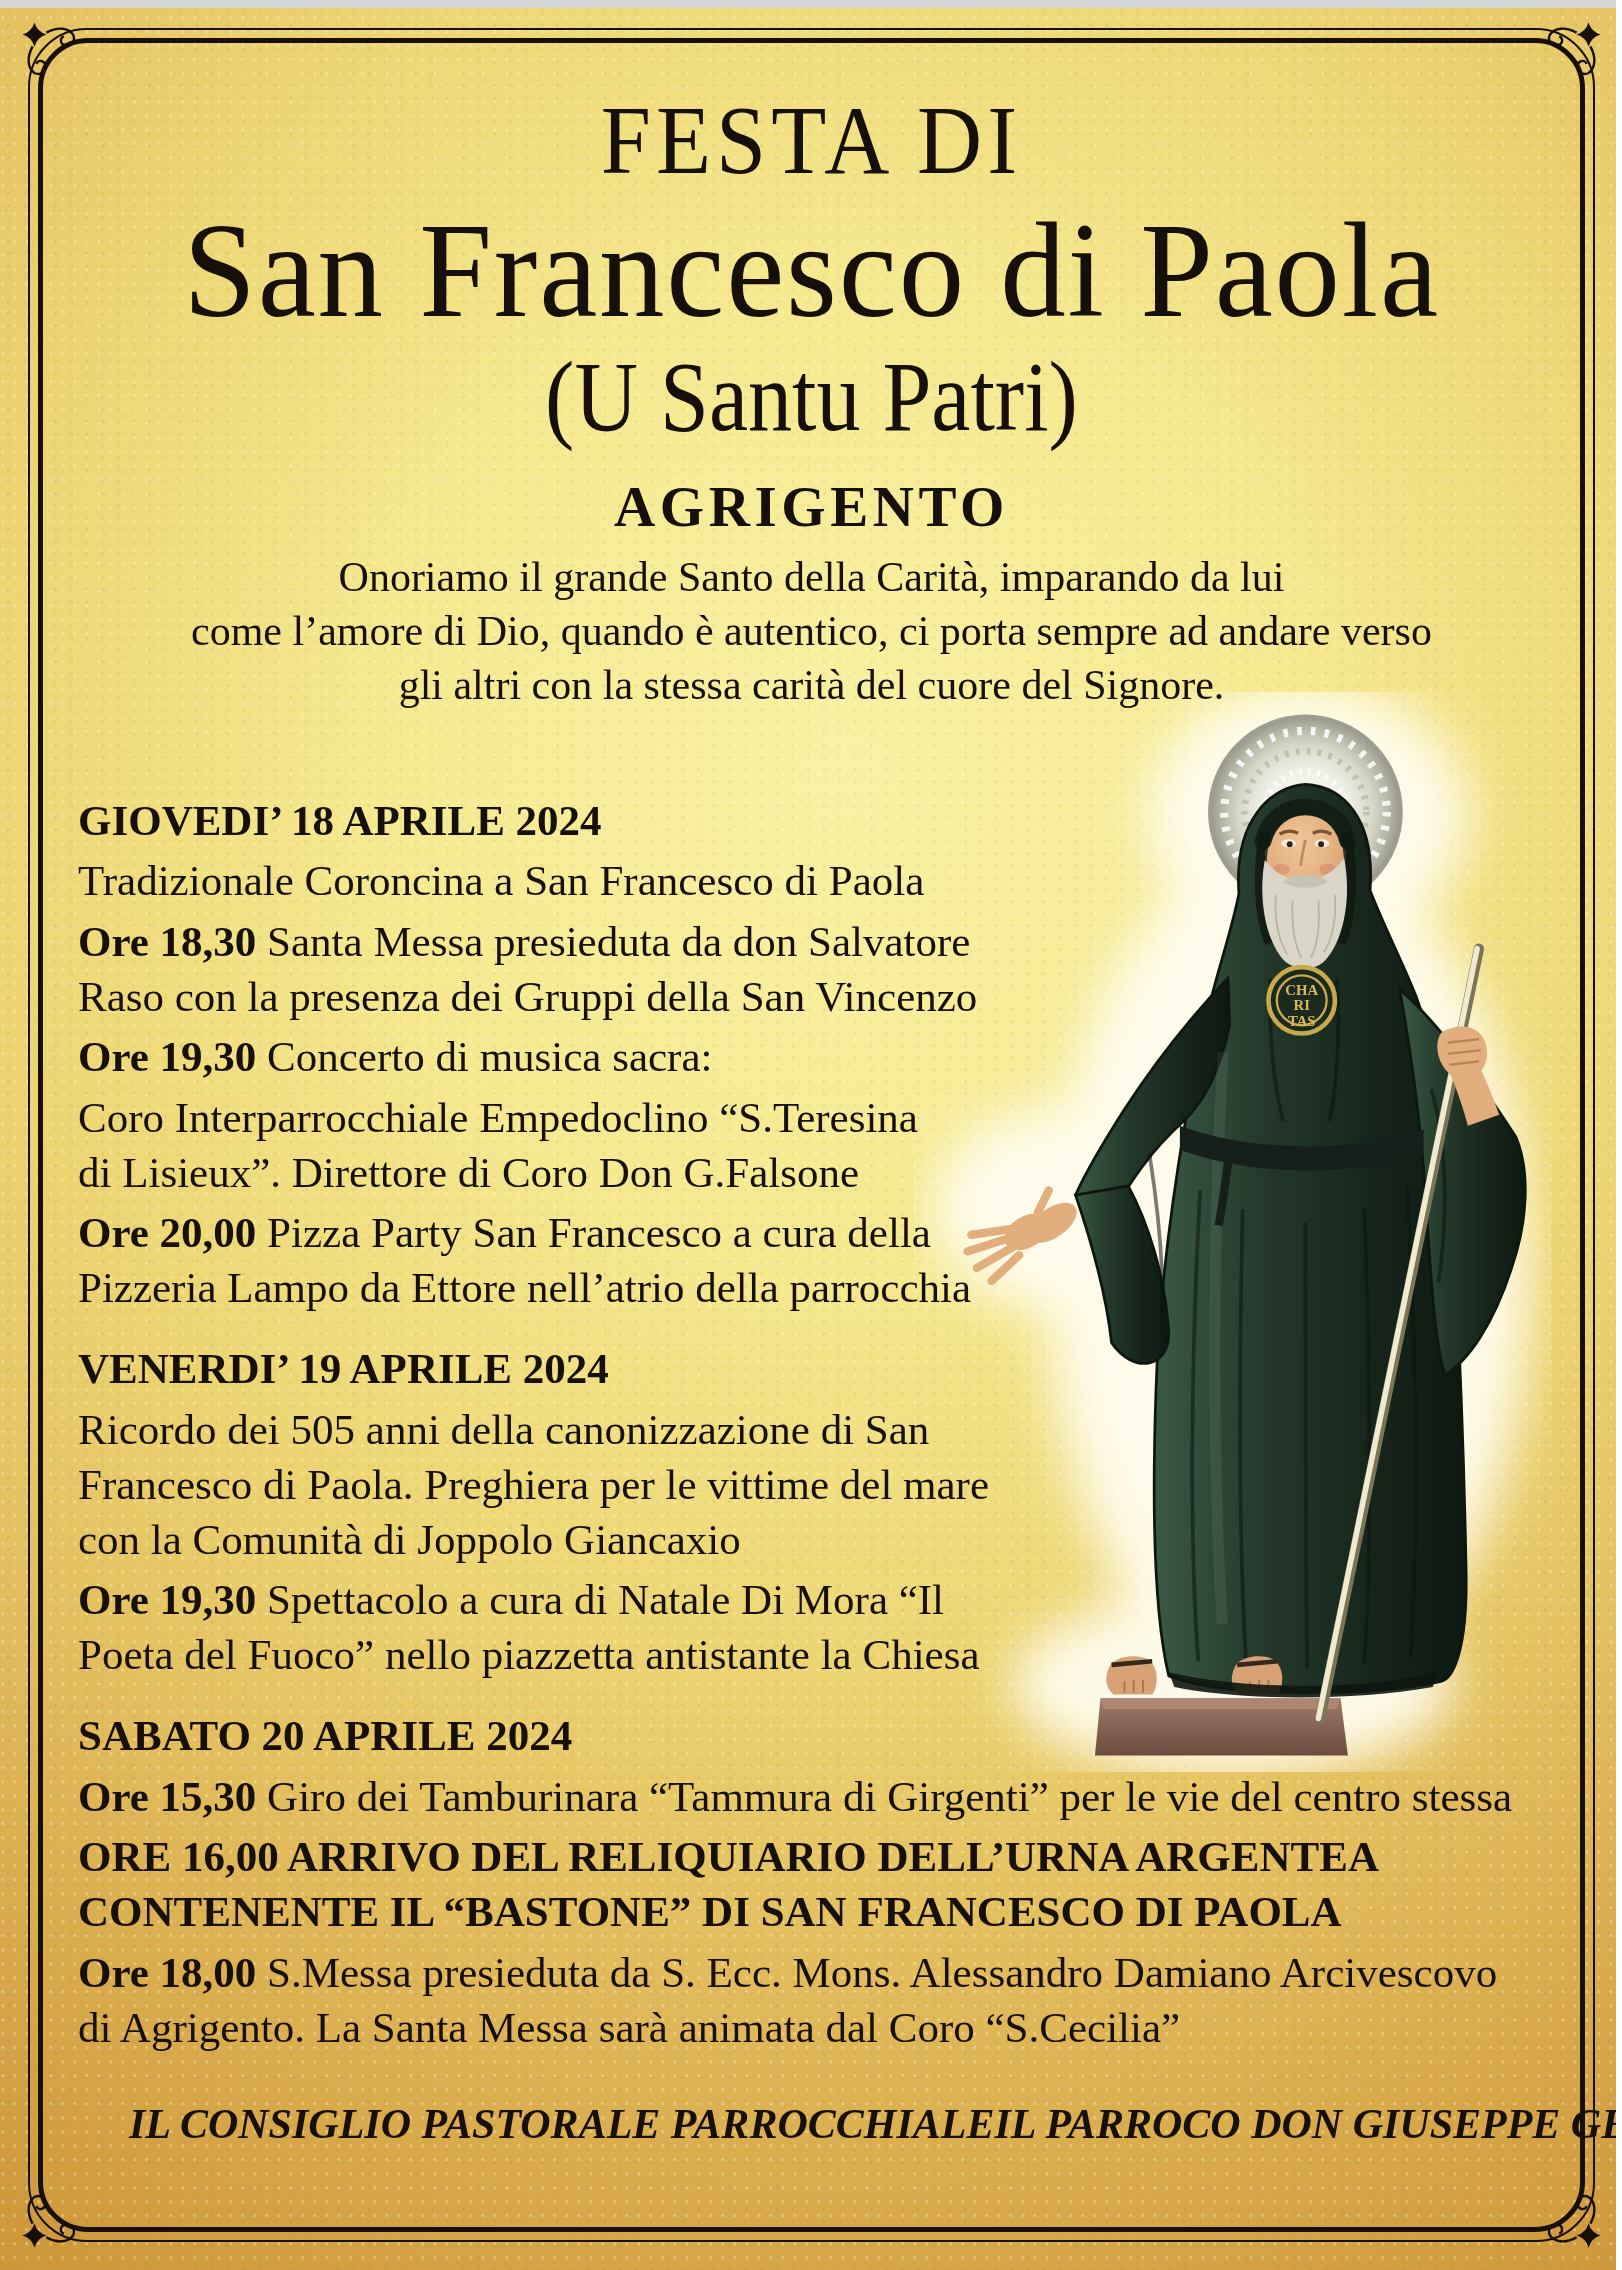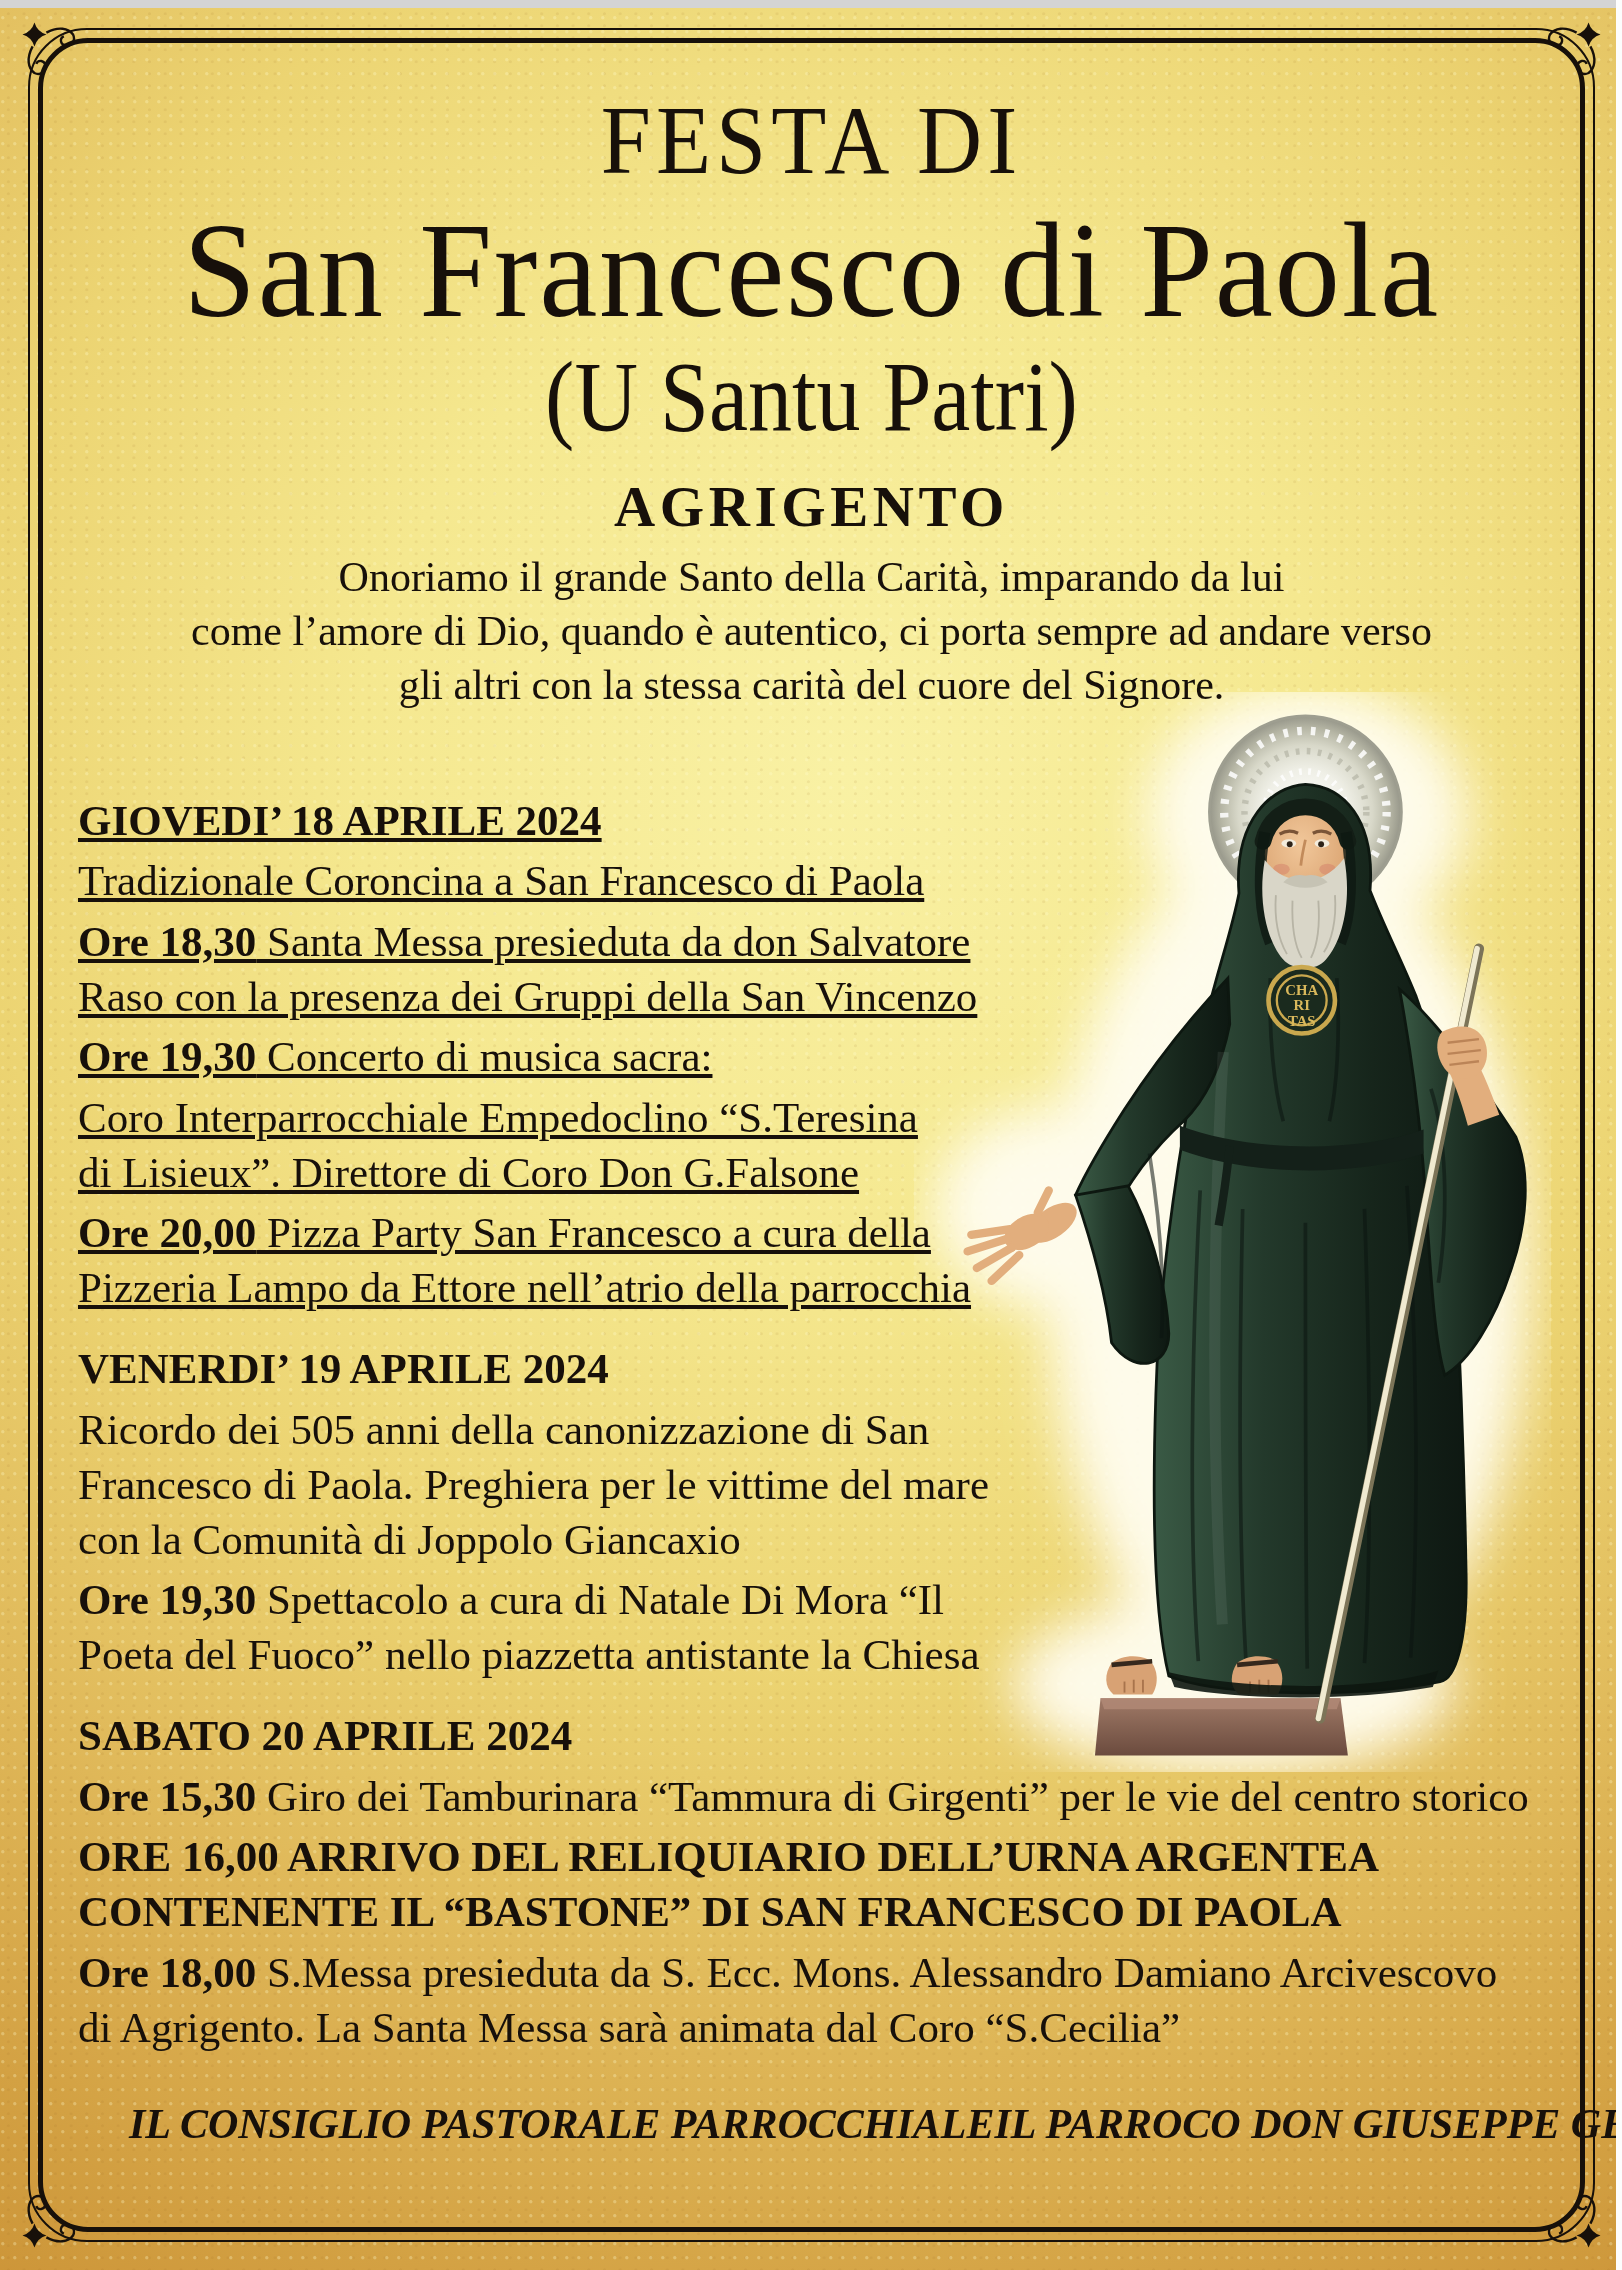--- a/index.html
+++ b/index.html
@@ -29,21 +29,21 @@
   .content{position:absolute;left:78px;top:0;width:1467px;z-index:10;}
   .center{text-align:center;}
   .kicker{margin-top:89px;font-size:98px;line-height:102px;letter-spacing:5.5px;transform:scaleX(.92);transform-origin:center;}
   .title{margin-top:11px;font-size:135px;line-height:138px;letter-spacing:1.8px;transform:scaleX(.97);transform-origin:center;white-space:nowrap;}
   .subtitle{margin-top:3.7px;font-size:100px;line-height:106px;transform:scaleX(.88);transform-origin:center;}
   .city{margin-top:24px;font-size:57px;line-height:65px;font-weight:bold;letter-spacing:4.6px;}
   .intro{margin-top:11px;font-size:42px;line-height:54px;}
   .intro div{white-space:nowrap;}
   .schedule{margin-top:81px;font-size:43px;line-height:55px;}
   .section{margin-top:26px;}
-  .section:first-child{margin-top:8px;text-decoration:underline;}
+  .section:first-child{margin-top:8px;}
   .heading{font-weight:bold;margin-bottom:5.5px;white-space:nowrap;}
   .row{white-space:nowrap;}
   .row .tm{font-weight:bold;}
   .pstart{margin-top:5.5px;}
   .footer{display:flex;justify-content:space-between;margin-top:42px;padding-left:51px;width:1403px;
           font-size:42px;font-weight:bold;font-style:italic;line-height:55px;}
   .footer div{white-space:nowrap;}
   
   .statue{position:absolute;left:914px;top:692px;width:637px;height:1080px;z-index:5;}
 </style>
@@ -235,21 +235,21 @@
         <div class="heading">VENERDI’ 19 APRILE 2024</div>
         <div class="row"><b class="tm"></b><span>Ricordo dei 505 anni della canonizzazione di San</span></div>
         <div class="row"><b class="tm"></b><span>Francesco di Paola. Preghiera per le vittime del mare</span></div>
         <div class="row"><b class="tm"></b><span>con la Comunità di Joppolo Giancaxio</span></div>
         <div class="row pstart"><b class="tm">Ore 19,30</b><span> Spettacolo a cura di Natale Di Mora “Il</span></div>
         <div class="row"><b class="tm"></b><span>Poeta del Fuoco” nello piazzetta antistante la Chiesa</span></div>
       </div>
 
       <div class="section">
         <div class="heading">SABATO 20 APRILE 2024</div>
-        <div class="row"><b class="tm">Ore 15,30</b><span> Giro dei Tamburinara “Tammura di Girgenti” per le vie del centro storico</span></div>
+        <div class="row"><b class="tm">Ore 15,30</b><span> Giro dei Tamburinara “Tammura di Girgenti” per le vie del centro stessa</span></div>
         <div class="row pstart"><b class="tm">ORE 16,00 ARRIVO DEL RELIQUIARIO DELL’URNA ARGENTEA</b><span></span></div>
         <div class="row"><b class="tm">CONTENENTE IL “BASTONE” DI SAN FRANCESCO DI PAOLA</b><span></span></div>
         <div class="row pstart"><b class="tm">Ore 18,00</b><span> S.Messa presieduta da S. Ecc. Mons. Alessandro Damiano Arcivescovo</span></div>
         <div class="row"><b class="tm"></b><span>di Agrigento. La Santa Messa sarà animata dal Coro “S.Cecilia”</span></div>
       </div>
     </div>
 
     <div class="footer">
       <div>IL CONSIGLIO PASTORALE PARROCCHIALE</div>
       <div>IL PARROCO DON GIUSEPPE GELO</div>

